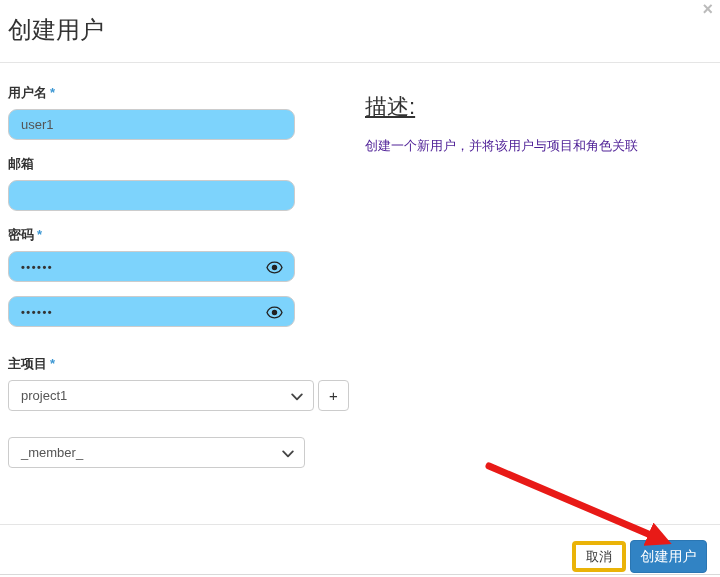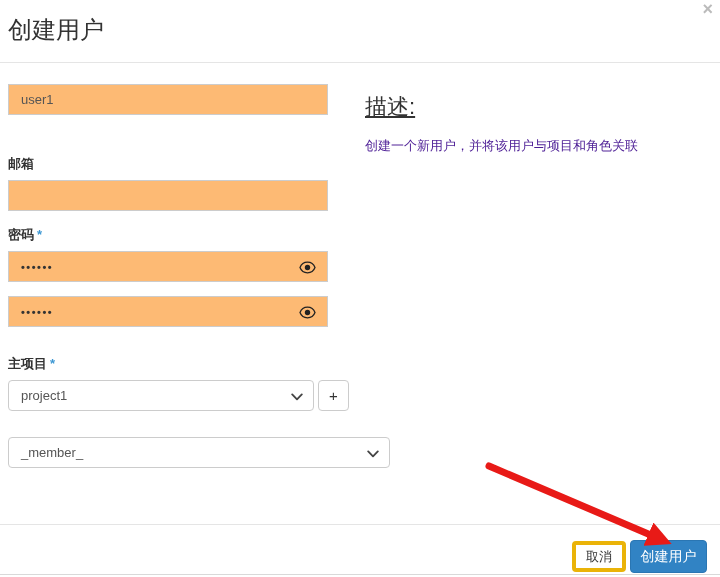--- a/index.html
+++ b/index.html
@@ -27,31 +27,31 @@
   .hr-footer { top: 524px; }
   .hr-bottom { top: 574px; background: #d9d9d9; }
 
   .field { position: absolute; left: 8px; width: 341px; }
   .field-label {
     display: block; font-size: 13px; font-weight: 700; color: #333;
     height: 16px; margin-bottom: 9px; white-space: nowrap;
   }
   .req { color: #3c97d3; font-weight: 700; margin-left: 3px; }
   .tinput {
-    position: relative; width: 320px; height: 31px;
-    border: 1px solid #cccccc; border-radius: 0; background: #fdba74;
+    position: relative; width: 287px; height: 31px;
+    border: 1px solid #cccccc; border-radius: 9px; background: #7dd3fc;
     font-size: 13px; color: #555; line-height: 29px; padding: 0 30px 0 12px;
     white-space: nowrap; overflow: hidden; cursor: text;
   }
   .dots {
     font-size: 11px; letter-spacing: 1.5px; color: #333; font-weight: 700;
   }
   .eye { position: absolute; right: 11px; top: 9px; cursor: pointer; line-height: 0; }
   .selectbox {
-    position: relative; width: 382px; height: 31px;
+    position: relative; width: 297px; height: 31px;
     border: 1px solid #cccccc; border-radius: 4px; background: #fff;
     font-size: 13px; color: #555; line-height: 29px; padding: 0 28px 0 12px;
     cursor: pointer; white-space: nowrap; overflow: hidden;
   }
   .selectbox.narrow { width: 306px; }
   .chev { position: absolute; right: 10px; top: 12px; line-height: 0; }
   .plus-btn {
     position: absolute; left: 310px; top: 25px; width: 31px; height: 31px;
     border: 1px solid #cccccc; border-radius: 4px; background: #fff;
     font-size: 15px; color: #333; cursor: pointer;
@@ -87,20 +87,21 @@
   }
 </style>
 </head>
 <body>
 
 <div class="title">创建用户</div>
 <div class="close">×</div>
 <div class="divider hr-top"></div>
 
 <div class="field" style="top:84px">
+  <label class="field-label"><span>用户名</span><span class="req">*</span></label>
   <div class="tinput">user1</div>
 </div>
 
 <div class="field" style="top:155px">
   <label class="field-label"><span>邮箱</span></label>
   <div class="tinput"></div>
 </div>
 
 <div class="field" style="top:226px">
   <label class="field-label"><span>密码</span><span class="req">*</span></label>

